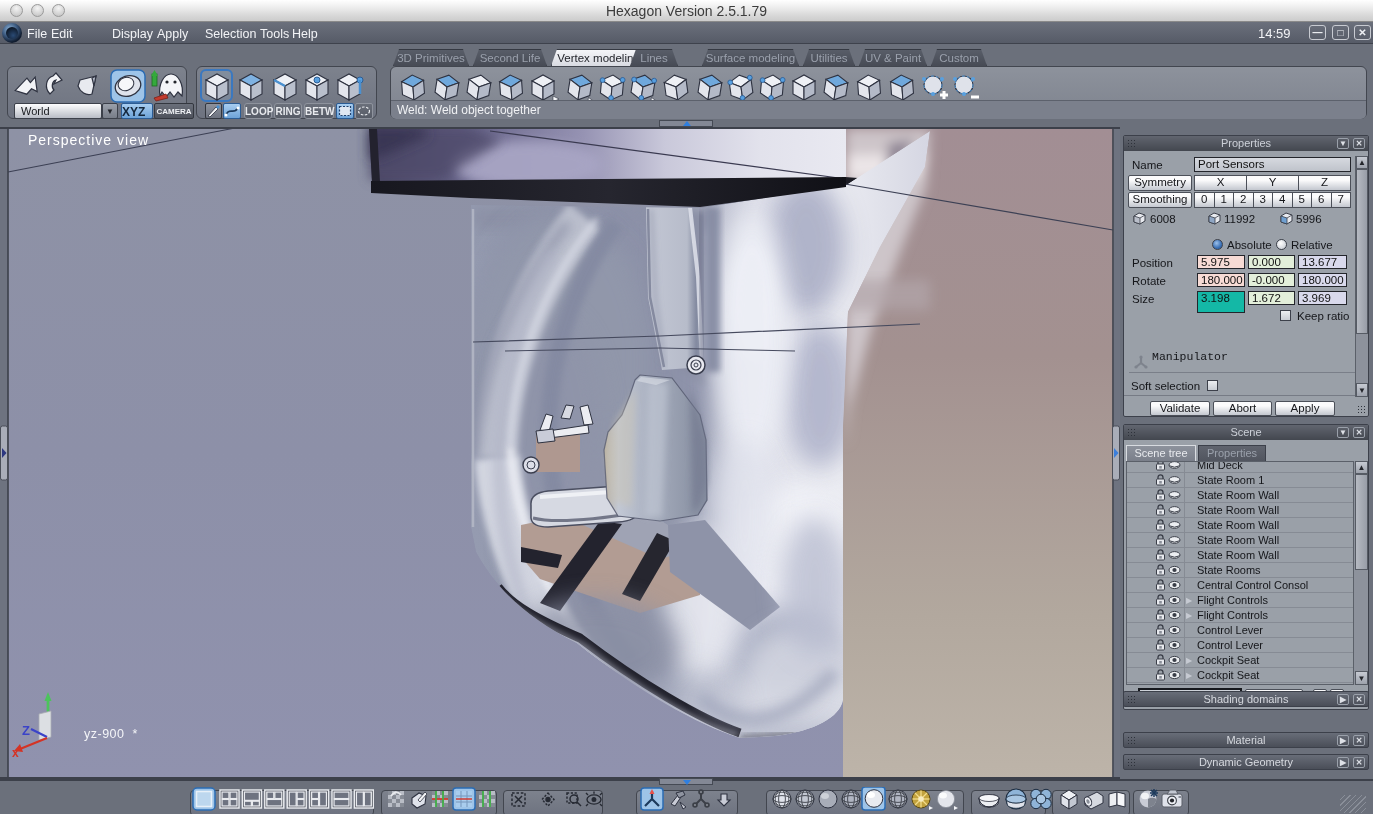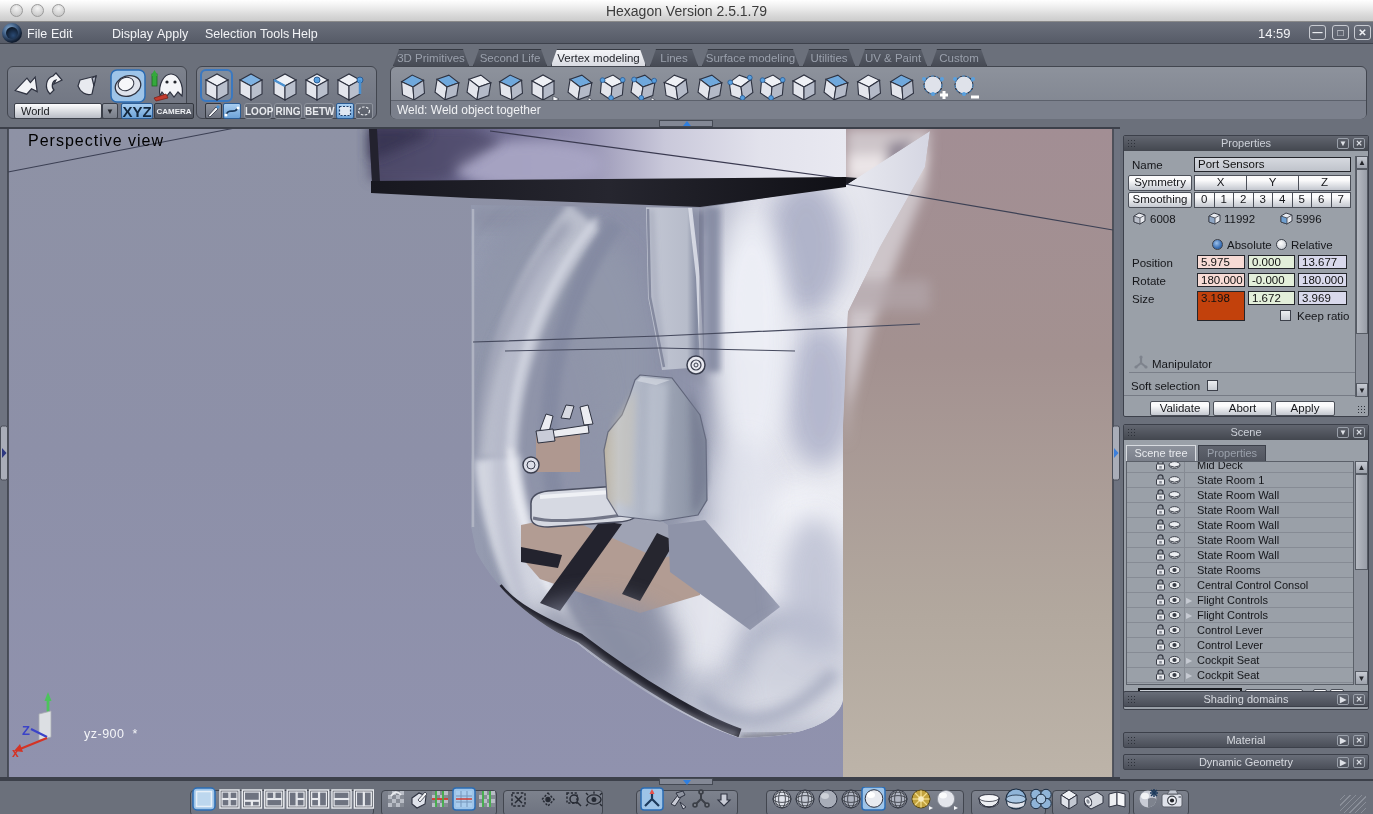--- a/index.html
+++ b/index.html
@@ -39,21 +39,21 @@
   border-top:1px solid #5c616c; border-radius:0 0 5px 5px;
   font-size:12px; color:#f0f1f4; padding:2px 0 0 6px; }
 
 
 .tbtn { position:absolute; font-size:10px; font-weight:bold; color:#e8eaee;
   background:linear-gradient(#6a6f7a,#565b66);
   border:1px solid #8e939d; border-radius:3px; text-align:center; }
 
 
 #viewport { left:0; top:127px; width:1120px; height:652px; }
-#vplabel { left:28px; top:132px; font-size:16px; color:#000000; letter-spacing:1px; }
+#vplabel { left:28px; top:132px; font-size:14px; color:#ffffff; letter-spacing:1px; }
 #yzlabel { left:84px; top:727px; font-size:12.5px; color:#f4f5f8; letter-spacing:0.5px; }
 
 
 #rightcol { left:1120px; top:127px; width:253px; height:652px; background:#6b707b; }
 .panel { position:absolute; left:3px; width:246px; border:1px solid #3c404a; border-radius:2px; background:#9aa0a8; }
 .ptitle { position:relative; height:15px; background:linear-gradient(#61656f,#43474f);
   color:#ccd0d8; font-size:11px; text-align:center; line-height:15px; }
 .pbtn { position:absolute; top:2px; width:12px; height:11px; border:1px solid #9aa0aa; border-radius:2px;
   color:#dde0e6; font-size:8px; line-height:10px; text-align:center; font-weight:bold; background:transparent; }
 .grip { position:absolute; left:3px; top:3px; width:8px; height:10px;
@@ -103,21 +103,21 @@
   <div id="clock">14:59</div>
   <div class="winbtn" style="left:1309px;">—</div>
   <div class="winbtn" style="left:1332px;">□</div>
   <div class="winbtn" style="left:1354px;">✕</div>
 </div>
 
 <div class="abs" id="toolrow">
   <div class="tab" style="left:393px;width:76px;">3D Primitives</div>
   <div class="tab" style="left:473px;width:74px;">Second Life</div>
   <div class="tab sel" style="left:551px;width:95px;">Vertex modeling</div>
-  <div class="tab" style="left:650px;width:48px;">Lines</div>
+  <div class="tab" style="left:630px;width:48px;">Lines</div>
   <div class="tab" style="left:702px;width:97px;">Surface modeling</div>
   <div class="tab" style="left:803px;width:52px;">Utilities</div>
   <div class="tab" style="left:859px;width:68px;">UV &amp; Paint</div>
   <div class="tab" style="left:931px;width:56px;">Custom</div>
   <div class="group" id="grp1">
   <svg width="178" height="36" style="position:absolute;left:0;top:1px;" viewBox="0 0 178 36">
     <g stroke="#2e3240" stroke-width="1.2" fill="#f2f3f6">
       <path d="M8,24 L18,10 L22,14 L26,8 L30,22 L24,20 L20,26 Z" transform="rotate(8 18 17)"></path>
       <path d="M45,8 C38,10 36,20 42,26 L46,22 C43,19 44,13 48,12 L46,16 L54,12 L48,5 Z"></path>
       <path d="M72,12 L88,8 L84,26 C78,28 72,24 70,18 Z" fill="#e8eaef"></path>
@@ -130,21 +130,21 @@
       <rect x="144" y="6" width="5" height="12" fill="#35a93c" stroke="#1c6b22" stroke-width="0.8"></rect>
       <polygon points="146.5,2 143,8 150,8" fill="#35a93c"></polygon>
       <path d="M152,28 C150,16 156,6 163,6 C170,6 176,16 174,28 L170,24 L166,29 L162,24 L158,29 L154,24 Z" fill="#f4f5f8" stroke="#2e3240" stroke-width="1.2"></path>
       <circle cx="159" cy="14" r="1.6" fill="#23252b"></circle>
       <circle cx="167" cy="14" r="1.6" fill="#23252b"></circle>
       <path d="M146,30 L158,26 L160,30 L148,33 Z" fill="#c23b2e" stroke="#7c1f16" stroke-width="0.8"></path>
     </g>
   </svg>
   <div style="position:absolute;left:6px;top:36px;width:88px;height:16px;background:linear-gradient(#fdfdfe,#b9bdc6);border:1px solid #3c404a;border-radius:2px;font-size:11px;color:#16181d;padding:1px 0 0 6px;">World</div>
   <div style="position:absolute;left:94px;top:36px;width:16px;height:16px;background:linear-gradient(#9aa0aa,#787d88);border:1px solid #3c404a;border-radius:2px;color:#23252b;font-size:8px;text-align:center;line-height:16px;">▼</div>
-  <div style="position:absolute;left:113px;top:36px;width:32px;height:16px;background:linear-gradient(#a8cdf0,#6da3d8);border:1px solid #2b5c94;border-radius:2px;color:#14273c;font-size:15px;font-weight:bold;text-align:center;line-height:16px;">XYZ</div>
+  <div style="position:absolute;left:113px;top:36px;width:32px;height:16px;background:linear-gradient(#a8cdf0,#6da3d8);border:1px solid #2b5c94;border-radius:2px;color:#14273c;font-size:12px;font-weight:bold;text-align:left;line-height:16px;">XYZ</div>
   <div style="position:absolute;left:146px;top:36px;width:40px;height:16px;background:linear-gradient(#6a6f7a,#4e525c);border:1px solid #33373f;border-radius:2px;color:#eef0f4;font-size:8px;font-weight:bold;text-align:center;line-height:16px;">CAMERA</div>
 </div>
   <div class="group" id="grp2">
   <div style="position:absolute;left:3px;top:2px;width:33px;height:33px;border:2px solid #3a78c0;border-radius:6px;background:#9ec4e830;"></div>
   <svg width="179" height="36" style="position:absolute;left:0;top:2px;" viewBox="0 0 179 36">
         <g transform="translate(6,3)">
   <polygon points="3,8 14,2 25,8 14,14" fill="#eef0f5" stroke="#2e3240" stroke-width="1.1"></polygon>
   <polygon points="3,8 14,14 14,28 3,22" fill="#e3e5ec" stroke="#2e3240" stroke-width="1.1"></polygon>
   <polygon points="25,8 14,14 14,28 25,22" fill="#b9bfcc" stroke="#2e3240" stroke-width="1.1"></polygon>
 
@@ -579,37 +579,37 @@
 
     <div class="lbl" style="left:8px;top:121px;">Position</div>
     <div class="field" style="left:73px;top:119px;width:48px;height:14px;background:#f7dbd5;">5.975</div>
     <div class="field" style="left:124px;top:119px;width:47px;height:14px;background:#e3efda;">0.000</div>
     <div class="field" style="left:174px;top:119px;width:49px;height:14px;background:#d9d9ec;">13.677</div>
     <div class="lbl" style="left:8px;top:139px;">Rotate</div>
     <div class="field" style="left:73px;top:137px;width:48px;height:14px;background:#f7dbd5;">180.000</div>
     <div class="field" style="left:124px;top:137px;width:47px;height:14px;background:#e3efda;">-0.000</div>
     <div class="field" style="left:174px;top:137px;width:49px;height:14px;background:#d9d9ec;">180.000</div>
     <div class="lbl" style="left:8px;top:157px;">Size</div>
-    <div class="field" style="left:73px;top:155px;width:48px;height:30px;background:#c2410c;">3.198</div>
+    <div class="field" style="left:73px;top:155px;width:48px;height:22px;background:#14b8a6;">3.198</div>
     <div class="field" style="left:124px;top:155px;width:47px;height:14px;background:#e3efda;">1.672</div>
     <div class="field" style="left:174px;top:155px;width:49px;height:14px;background:#d9d9ec;">3.969</div>
     <div class="abs" style="left:156px;top:174px;width:11px;height:11px;background:linear-gradient(#eceef1,#c9cdd4);border:1px solid #3c404a;"></div>
     <div class="lbl" style="left:173px;top:174px;">Keep ratio</div>
 
     <svg class="abs" style="left:9px;top:219px;" width="16" height="16" viewBox="0 0 16 16">
         <g stroke="#7e838d" stroke-width="2.2" fill="none">
           <path d="M8,8 L8,2"></path>
           <path d="M8,8 L3,12"></path>
           <path d="M8,8 L13,12"></path>
         </g>
         <circle cx="8" cy="2" r="1.6" fill="#7e838d"></circle>
         <circle cx="3" cy="12" r="1.6" fill="#7e838d"></circle>
         <circle cx="13" cy="12" r="1.6" fill="#7e838d"></circle>
       </svg>
-    <div class="lbl" style="left:28px;top:222px;">Manipulator</div>
+    <div class="lbl" style="left:28px;top:214px;font-family:Liberation Mono, monospace;">Manipulator</div>
     <div class="abs" style="left:5px;top:236px;width:226px;height:1px;background:#7a7f89;"></div>
     <div class="lbl" style="left:7px;top:244px;">Soft selection</div>
     <div class="abs" style="left:83px;top:244px;width:11px;height:11px;background:linear-gradient(#eceef1,#c9cdd4);border:1px solid #3c404a;"></div>
 
     <div class="abs" style="left:0px;top:259px;width:244px;height:1px;background:#767b85;"></div>
     <div class="btn3d" style="left:26px;top:265px;width:60px;height:15px;">Validate</div>
     <div class="btn3d" style="left:89px;top:265px;width:59px;height:15px;">Abort</div>
     <div class="btn3d" style="left:151px;top:265px;width:60px;height:15px;">Apply</div>
     <div class="abs" style="right:2px;bottom:2px;width:9px;height:9px;background-image:radial-gradient(#2e323a 40%, transparent 41%);background-size:3px 3px;"></div>
 

